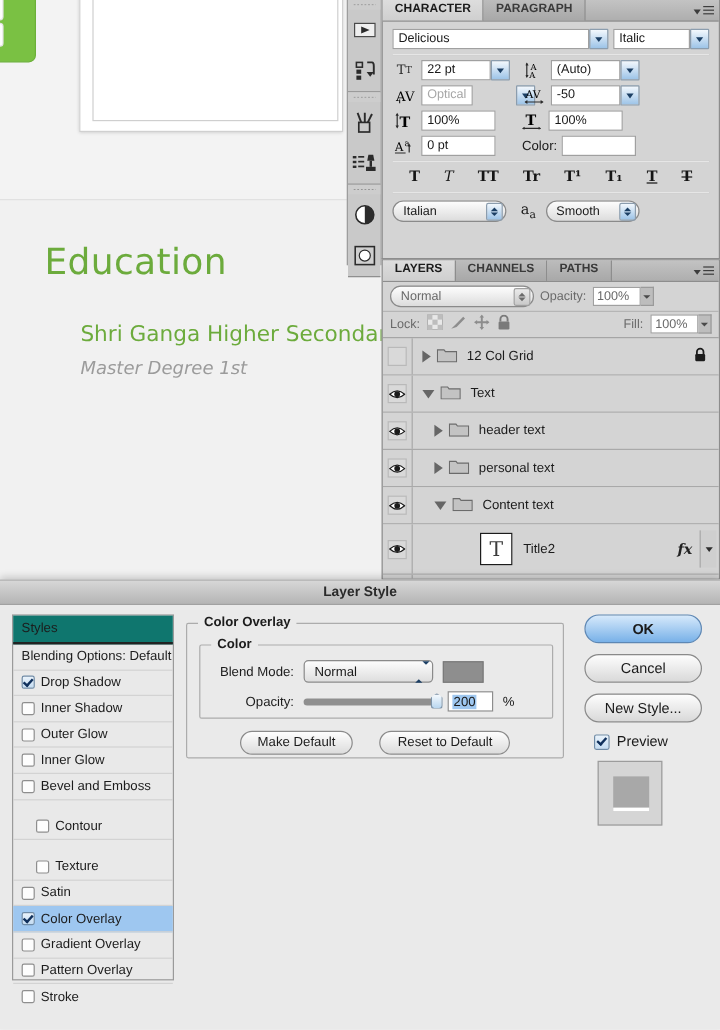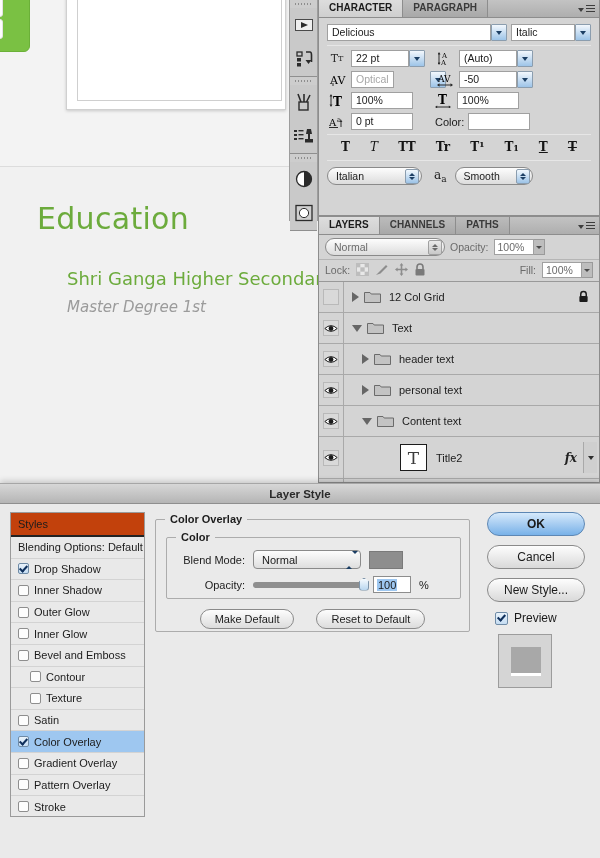--- a/index.html
+++ b/index.html
@@ -238,28 +238,28 @@
     font-size:11.5px; font-weight:bold; color:#2a2a2a;
   }
   #dlg-body{ position:relative; height:354px; padding:8px 10px; display:flex; gap:10px; }
 
   #styles-list{
     width:135px; background:#e9e9e9; border:1px solid #9a9a9a; align-self:flex-start;
     height:305px;
   }
   .styles-head{
     height:24px; display:flex; align-items:center; padding-left:7px;
-    font-size:11px; color:#1c1c1c; border-bottom:2px solid #222; background:#c2410c;
+    font-size:11px; color:#1c1c1c; border-bottom:2px solid #222; background:#0f766e;
   }
   .style-item{
     height:21.6px; display:flex; align-items:center; padding-left:7px; gap:5px;
     border-bottom:1px solid #d3d3d3; font-size:11px; color:#1c1c1c;
   }
   .style-item.selected{ background:#9ec7f0; }
-  .style-item.sub{ padding-left:19px; }
+  .style-item.sub{ padding-left:19px;margin-top:12px; }
   .cb{
     width:11px;height:11px;border:1px solid #8e8e8e;background:#fdfdfd;border-radius:2px;
     display:flex;align-items:center;justify-content:center; flex:0 0 auto;
   }
   .cb.checked{ background-image:linear-gradient(#eaf3fb,#c4dcf2); border-color:#6f8ba6; }
   .cb.checked:after{
     content:""; width:3px;height:6px;border:solid #10305c; border-width:0 2px 2px 0;
     transform:rotate(42deg); margin-bottom:2px;
   }
 
@@ -817,21 +817,21 @@
             </div>
             <div class="color-swatch" style="background: rgb(142, 142, 142);"></div>
           </div>
 
           <div class="field-row" style="margin-bottom:0;">
             <span class="field-label" style="width:68px;">Opacity:</span>
             <div class="slider-track">
               <span class="slider-knob"></span>
             </div>
             <div class="num-field">
-              <span class="sel">100</span>
+              <span class="sel">200</span>
             </div>
             <span style="font-size:11px;">%</span>
           </div>
         </div>
 
         <div style="display:flex; gap:22px; justify-content:center; margin-top:10px;">
           <span class="pill-btn">Make Default</span>
           <span class="pill-btn">Reset to Default</span>
         </div>
       </div>

